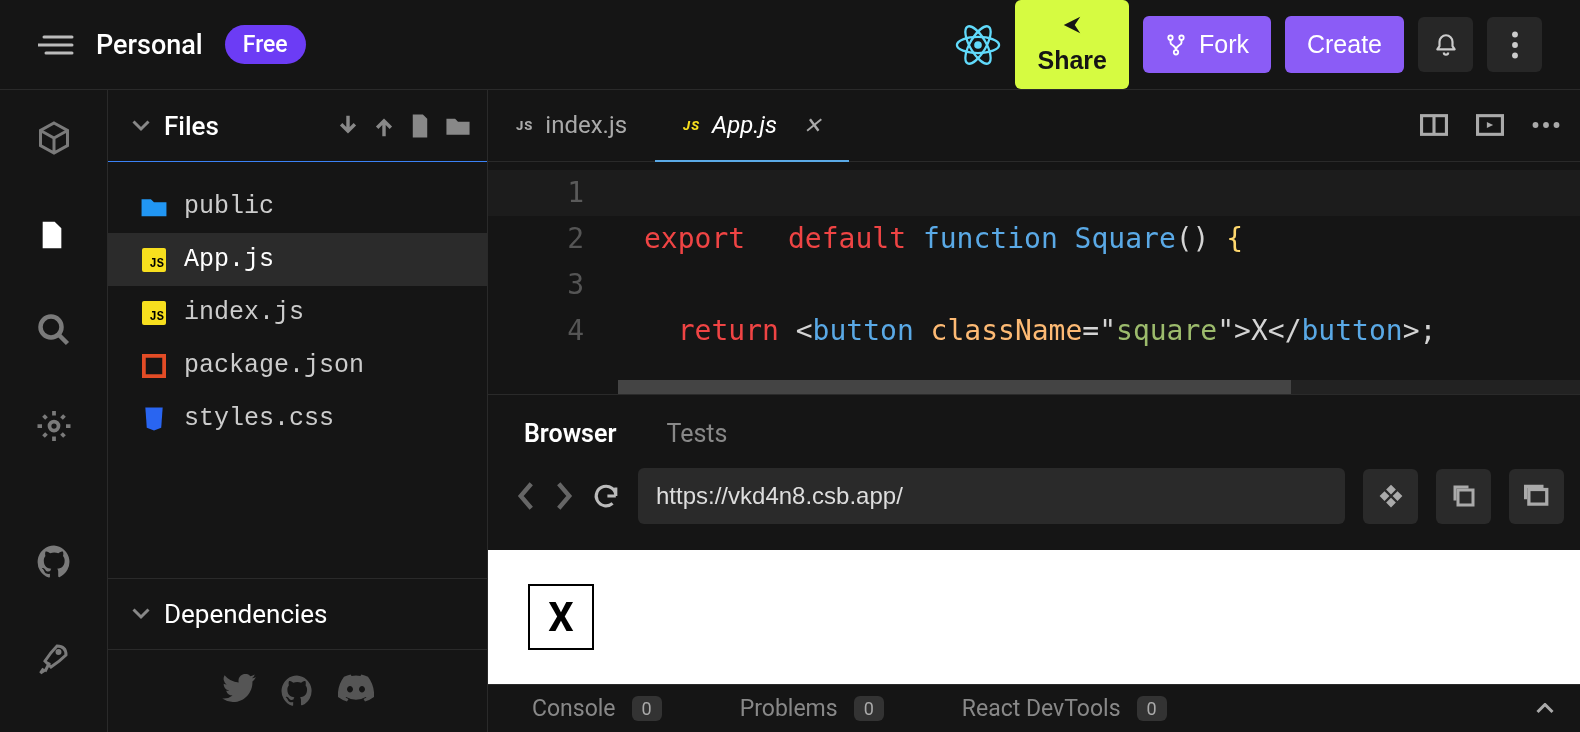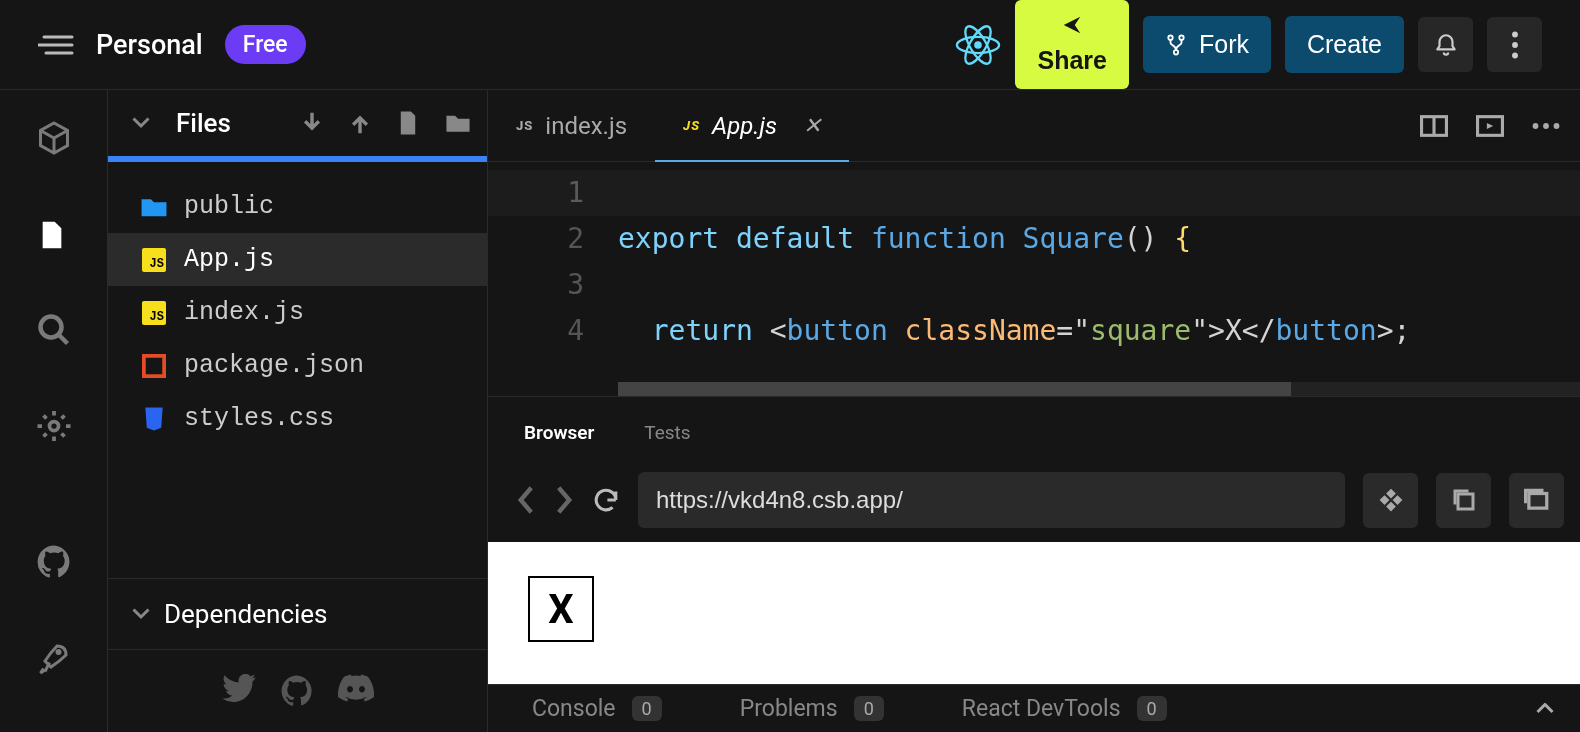--- a/index.html
+++ b/index.html
@@ -17,30 +17,30 @@
   border-bottom:1px solid #2a2a2a; justify-content:space-between;
 }
 .hdr-l { display:flex; align-items:center; gap:22px; }
 .menu-icon { cursor:pointer; }
 .wsname { color:#fff; font-size:27px; font-weight:500; }
 .badge { background:#6c3cf5; color:#fff; padding:6px 18px; border-radius:22px; font-size:23px; font-weight:500; }
 .hdr-r { display:flex; align-items:center; gap:14px; }
 .react-logo { color:#61dafb; width:46px; height:46px; }
 .share-btn { background:#d6fb41; color:#151515; display:flex; align-items:center; gap:10px;
   padding:14px 22px; border-radius:6px; font-size:25px; font-weight:600; cursor:pointer; border:none;flex-direction:column; }
-.fork-btn,.create-btn { background:#0c4a6e; color:#fff; display:flex; align-items:center; gap:12px;
+.fork-btn,.create-btn { background:#8b5cf6; color:#fff; display:flex; align-items:center; gap:12px;
   padding:14px 22px; border-radius:6px; font-size:25px; font-weight:500; cursor:pointer; border:none; }
 .icon-btn { background:#272727; color:#ccc; width:55px; height:55px; display:flex; align-items:center; justify-content:center; border-radius:6px; cursor:pointer; border:none; }
 
 
 .main { display:flex; height:calc(732px - 90px); }
 .rail { width:108px; border-right:1px solid #2a2a2a; display:flex; flex-direction:column; align-items:center; padding-top:30px; gap:60px; }
 .rail-icon { width:36px; height:36px; color:#7a7a7a; cursor:pointer; }
 .sidebar { width:380px; border-right:1px solid #2a2a2a; display:flex; flex-direction:column; }
-.sb-head { display:flex; align-items:center; height:72px; padding:0 16px 0 24px; border-bottom:6px solid #3b82f6; gap:26px; }
+.sb-head { display:flex; align-items:center; height:72px; padding:0 16px 0 24px; border-bottom:1px solid #3b82f6; gap:14px; }
 .sb-head .chev { color:#888; }
 .sb-head .ttl { color:#fff; font-size:26px; flex:1; font-weight:500; }
 .sb-head .act { color:#888; cursor:pointer; }
 .tree { padding:18px 0; flex:1;font-family:Liberation Mono, monospace; }
 .tree-row { display:flex; align-items:center; padding:12px 24px 12px 32px; gap:16px; cursor:pointer; font-size:25px; }
 .tree-row.active { background:#2b2b2b; color:#fff; }
 .tree-row .fi { width:28px; display:flex; justify-content:center; }
 .folder-ic { color:#2196f3; }
 .js-ic { background:#f7df1e; color:#000; font-size:12px; font-weight:800; width:24px; height:24px; display:flex; align-items:flex-end; justify-content:flex-end; padding:1px 2px; border-radius:2px; }
 .json-ic { color:#e34c26; }
@@ -58,36 +58,36 @@
 .tab.active .js-tab-ic{ color:#f7df1e; }
 .tab.active::after { content:""; position:absolute; left:0; right:0; bottom:-1px; height:2px; background:#5aa9e6; }
 .tab .close-x { color:#aaa; margin-left:14px; font-size:22px; }
 .tabs-right { margin-left:auto; display:flex; align-items:center; gap:28px; padding-right:20px; color:#aaa; }
 .tabs-right .tric { cursor:pointer; }
 
 .code { display:flex; font-family:ui-monospace,Menlo,Consolas,monospace; font-size:28px; height:234px; background:#151515; overflow:hidden; position:relative; }
 .gutter { width:130px; text-align:right; color:#555; padding:8px 34px 0 0; line-height:46px; }
 .lines { padding:8px 0 0 0; line-height:46px; white-space:pre; }
 .hl-line { position:absolute; left:0; right:0; top:8px; height:46px; background:rgba(255,255,255,0.03); }
-.t-kw { color:#7dd3fc; }
+.t-kw { color:#ef4444;margin-left:26px; }
 .t-fn { color:#5aa9e6; }
 .t-tag{ color:#5aa9e6; }
 .t-attr{ color:#fdba74; }
 .t-str{ color:#9cbb6c; }
 .t-txt{ color:#d4d4d4; }
 .t-punc{ color:#d4d4d4; }
 .t-br { color:#ffd86e; }
 .code-scrollbar { position:absolute; left:130px; right:0; bottom:0; height:14px; background:#222; display:flex; align-items:center; }
 .code-scrollbar .thumb{ height:14px; background:#444; width:70%; }
 
 .panel { border-top:1px solid #2a2a2a; display:flex; flex-direction:column; flex:1; }
-.panel-tabs { display:flex; gap:50px; padding:24px 36px 20px; font-size:19px; }
+.panel-tabs { display:flex; gap:50px; padding:24px 36px 20px; font-size:25px; }
 .ptab { color:#888; cursor:pointer; }
 .ptab.active { color:#fff; font-weight:600; }
-.url-row { display:flex; align-items:center; gap:18px; padding:0 16px 14px 28px;margin-top:8px; }
+.url-row { display:flex; align-items:center; gap:18px; padding:0 16px 26px 28px; }
 .nav-ar { color:#666; cursor:pointer; }
 .reload { color:#bbb; cursor:pointer; }
 .url-input { flex:1; background:#2a2a2a; border:none; color:#ddd; font-size:24px; padding:14px 18px; border-radius:6px; outline:none; }
 .url-act { background:#2a2a2a; width:55px; height:55px; display:flex; align-items:center; justify-content:center; border-radius:6px; color:#aaa; cursor:pointer; }
 .preview { background:#fff; flex:1; padding:34px 40px; }
 .square-btn { background:#fff; border:2px solid #000; color:#000; font-size:40px; font-weight:700; width:66px; height:66px; font-family:inherit; cursor:pointer; }
 .bottom-tabs { display:flex; align-items:center; gap:70px; padding:10px 36px; background:#151515; border-top:1px solid #2a2a2a; position:relative; }
 .btab { display:flex; align-items:center; gap:16px; color:#888; font-size:23px; cursor:pointer;margin-left:8px; }
 .cnt { background:#333; color:#aaa; font-size:18px; padding:2px 10px; border-radius:6px; }
 .btab-expand { position:absolute; right:26px; color:#aaa; cursor:pointer; }

